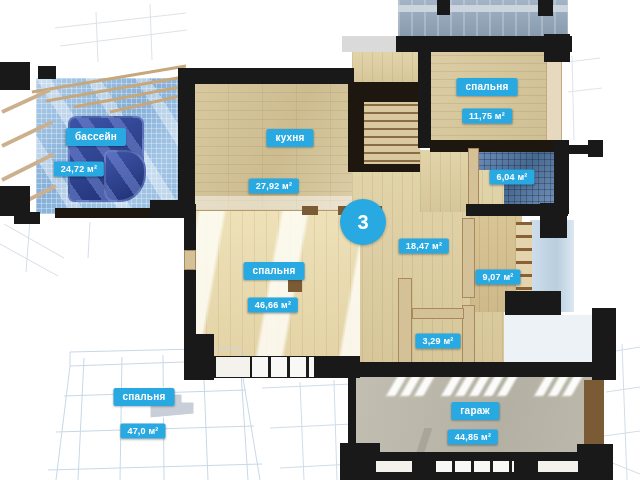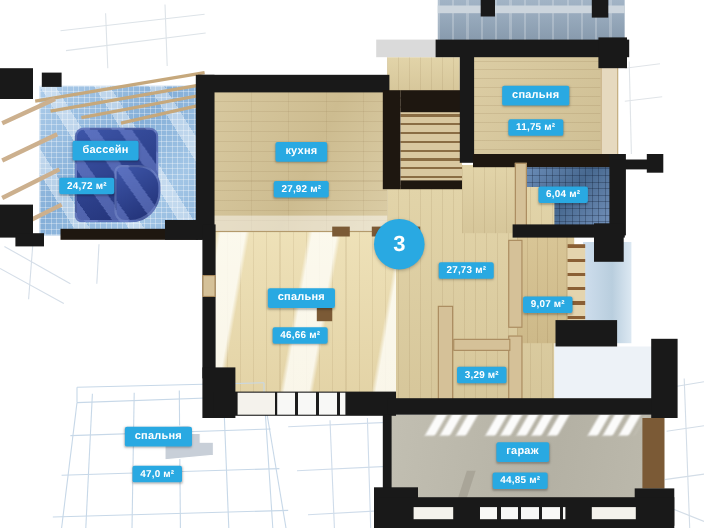--- a/index.html
+++ b/index.html
@@ -224,26 +224,26 @@
   <div class="abs win-mull z7" style="left:436px;top:461px;width:78px;height:11px"></div>
   <div class="abs win-white z7" style="left:538px;top:461px;width:40px;height:11px"></div>
 
   <div class="abs furn z7" style="left:302px;top:206px;width:16px;height:9px"></div>
   <div class="abs furn z7" style="left:338px;top:206px;width:22px;height:9px"></div>
   <div class="abs furn z7" style="left:368px;top:206px;width:14px;height:9px"></div>
   <div class="abs furn z7" style="left:288px;top:279px;width:14px;height:13px"></div>
 
   <div class="chip" style="left:96px;top:137px">бассейн</div>
   <div class="chip val" style="left:79px;top:169px">24,72 м²</div>
-  <div class="chip" style="left:274px;top:138px">кухня</div>
-  <div class="chip val" style="left:274px;top:172px">27,92 м²</div>
+  <div class="chip" style="left:290px;top:138px">кухня</div>
+  <div class="chip val" style="left:274px;top:186px">27,92 м²</div>
   <div class="chip" style="left:487px;top:87px">спальня</div>
   <div class="chip val" style="left:487px;top:116px">11,75 м²</div>
   <div class="chip val" style="left:512px;top:177px">6,04 м²</div>
-  <div class="chip val" style="left:424px;top:246px">27,73 м²</div>
+  <div class="chip val" style="left:424px;top:246px">18,47 м²</div>
   <div class="chip val" style="left:498px;top:277px">9,07 м²</div>
   <div class="chip" style="left:274px;top:271px">спальня</div>
   <div class="chip val" style="left:273px;top:305px">46,66 м²</div>
   <div class="chip val" style="left:438px;top:341px">3,29 м²</div>
   <div class="chip" style="left:144px;top:397px">спальня</div>
   <div class="chip val" style="left:143px;top:431px">47,0 м²</div>
   <div class="chip" style="left:475px;top:411px">гараж</div>
   <div class="chip val" style="left:473px;top:437px">44,85 м²</div>
 
   <div class="badge" style="left:363px;top:222px">3</div>

